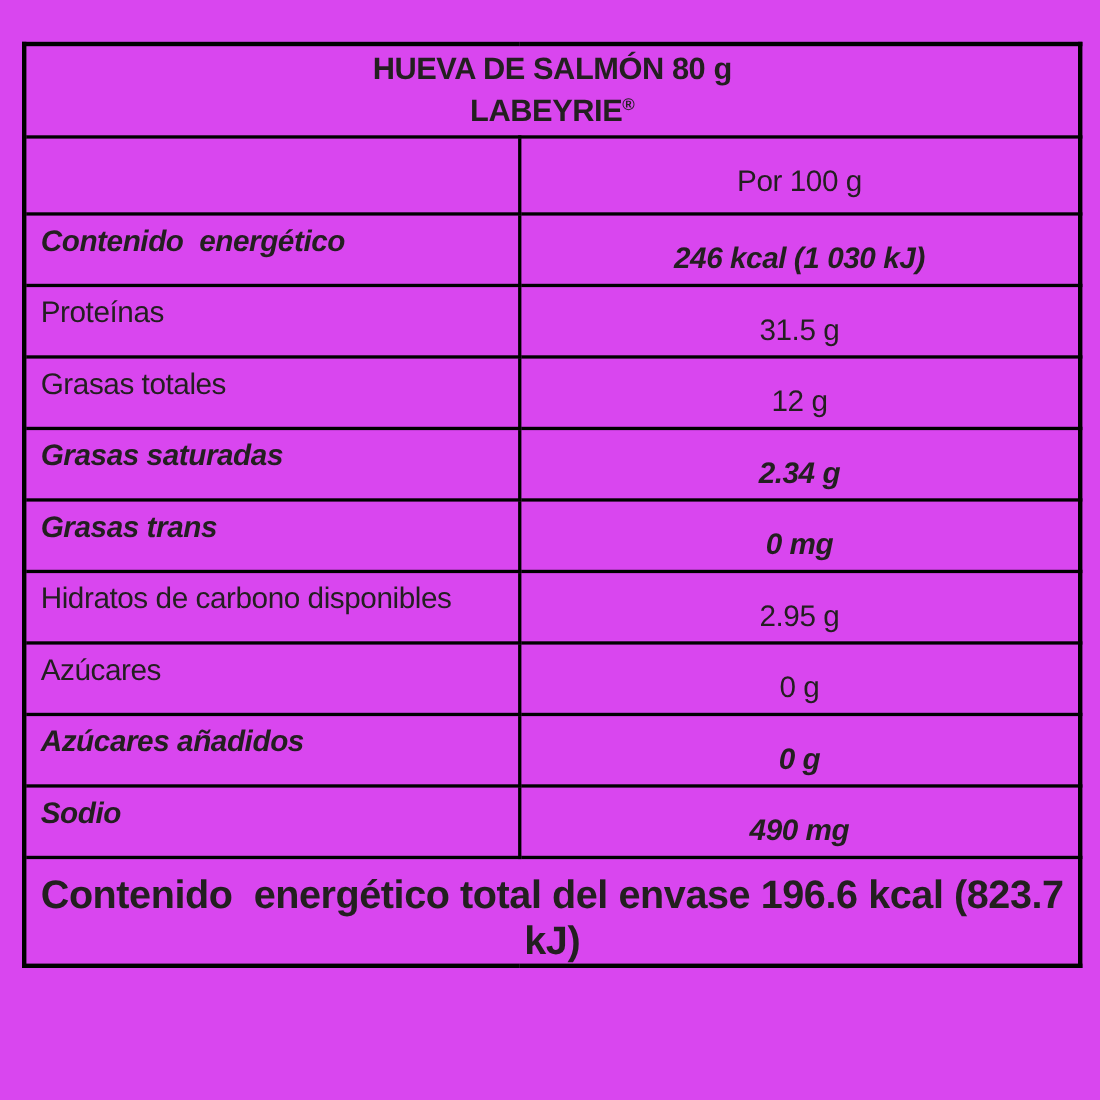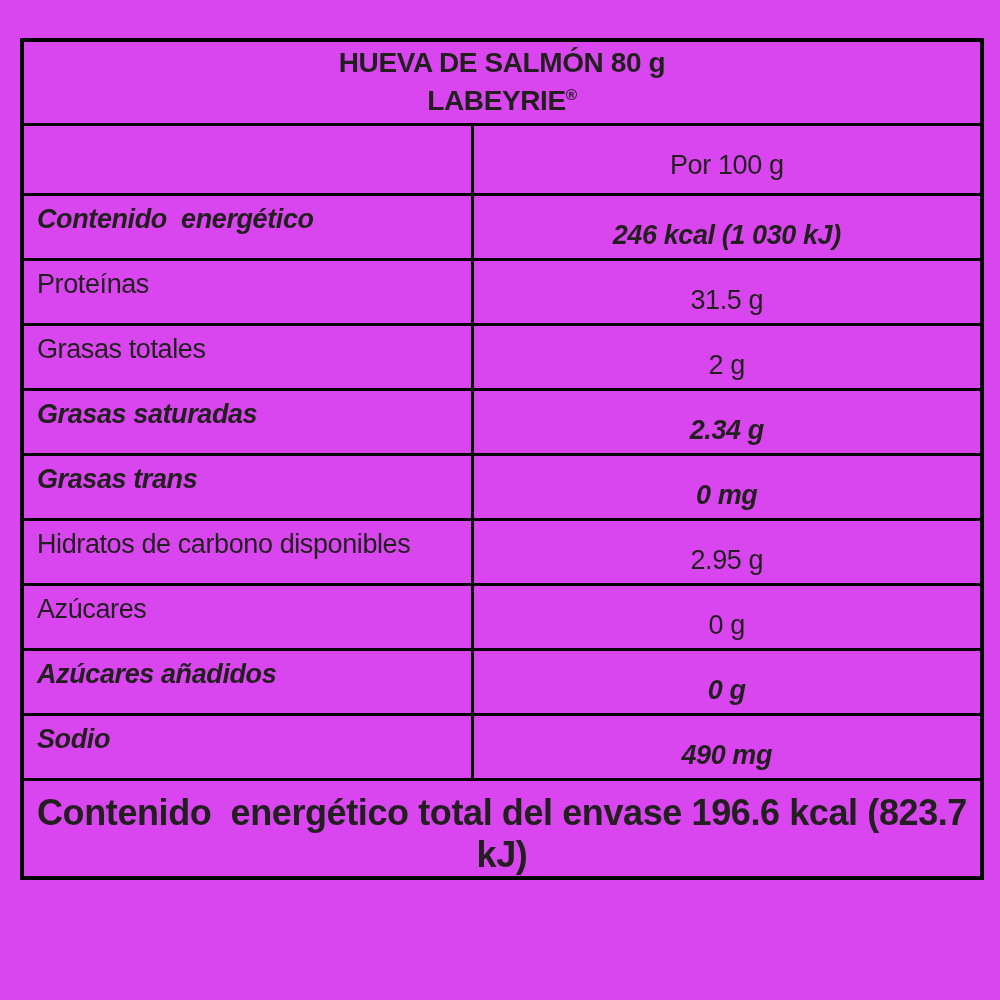--- a/index.html
+++ b/index.html
@@ -111,21 +111,21 @@
       <td class="value-cell bold">246 kcal (1 030 kJ)</td>
     </tr>
 
     <tr class="data-row">
       <td class="label-cell">Proteínas</td>
       <td class="value-cell">31.5 g</td>
     </tr>
 
     <tr class="data-row">
       <td class="label-cell">Grasas totales</td>
-      <td class="value-cell">2 g</td>
+      <td class="value-cell">12 g</td>
     </tr>
 
     <tr class="data-row">
       <td class="label-cell bold indent-1">Grasas saturadas</td>
       <td class="value-cell bold">2.34 g</td>
     </tr>
 
     <tr class="data-row">
       <td class="label-cell bold indent-1">Grasas trans</td>
       <td class="value-cell bold">0 mg</td>

